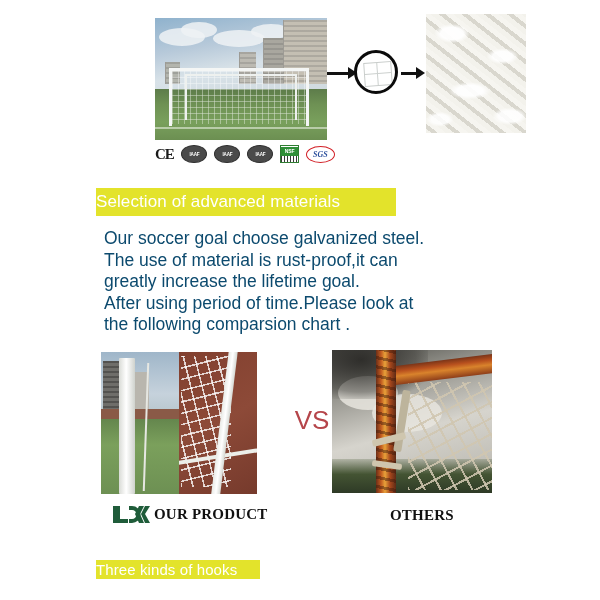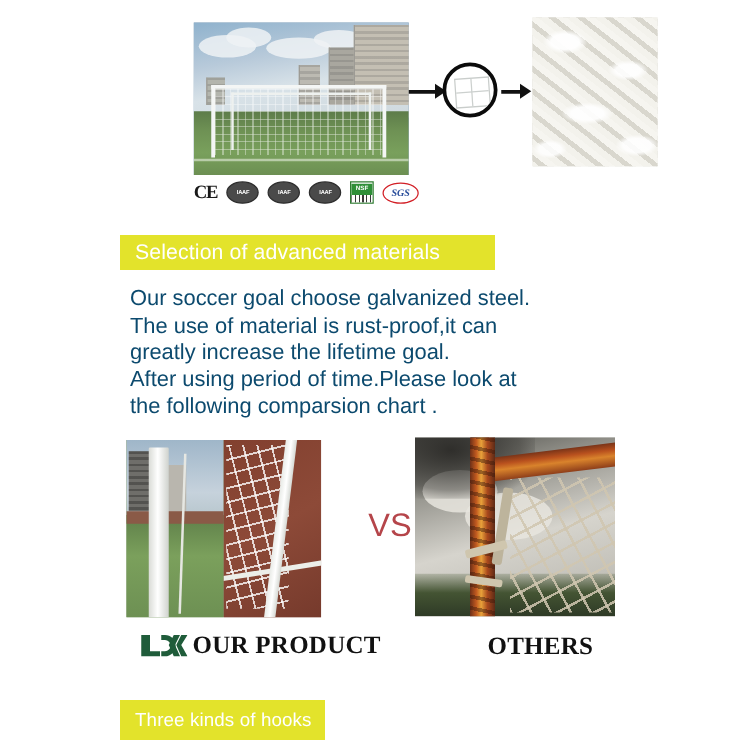--- a/index.html
+++ b/index.html
@@ -154,24 +154,24 @@
   }
 
   
   .banner {
     position: absolute; background: #e3e32b;
     display: flex; align-items: center;
     color: #ffffff;
   }
   .banner-title {
     font-size: 17px; font-weight: 400; color: #ffffff;
-    padding-left: 12px; letter-spacing: .1px;
+    padding-left: 0; letter-spacing: .1px;
   }
   #banner-materials { left: 96px; top: 188px; width: 300px; height: 28px; }
-  #banner-hooks     { left: 96px; top: 560px; width: 164px; height: 32px; }
+  #banner-hooks     { left: 96px; top: 560px; width: 164px; height: 19px; }
   #banner-hooks .banner-title { font-size: 15px; }
 
   
   .body-copy {
     position: absolute; left: 104px; top: 228px; width: 420px;
     font-size: 17.5px; line-height: 21.5px; color: #0c4a6e;
     white-space: pre-line;
   }
 
   
@@ -290,21 +290,21 @@
   .label-row { position: absolute; left: 0; top: 505px; width: 600px; height: 26px; }
   .our-product-label {
     position: absolute; left: 112px; top: 0;
     display: flex; align-items: center; gap: 4px;
   }
   .ldx-logo {
     width: 38px; height: 19px; position: relative; display: block;
   }
   .our-product-text, .others-text {
     font-family: "Liberation Serif", serif; font-weight: 700;
-    font-size: 20px; color: #111111; letter-spacing: .2px;
+    font-size: 15px; color: #111111; letter-spacing: .2px;
   }
   .others-label { position: absolute; left: 390px; top: 1px; }
 </style>
 </head>
 <body>
 
 <div class="page">
 
   <div class="top-section">
 

